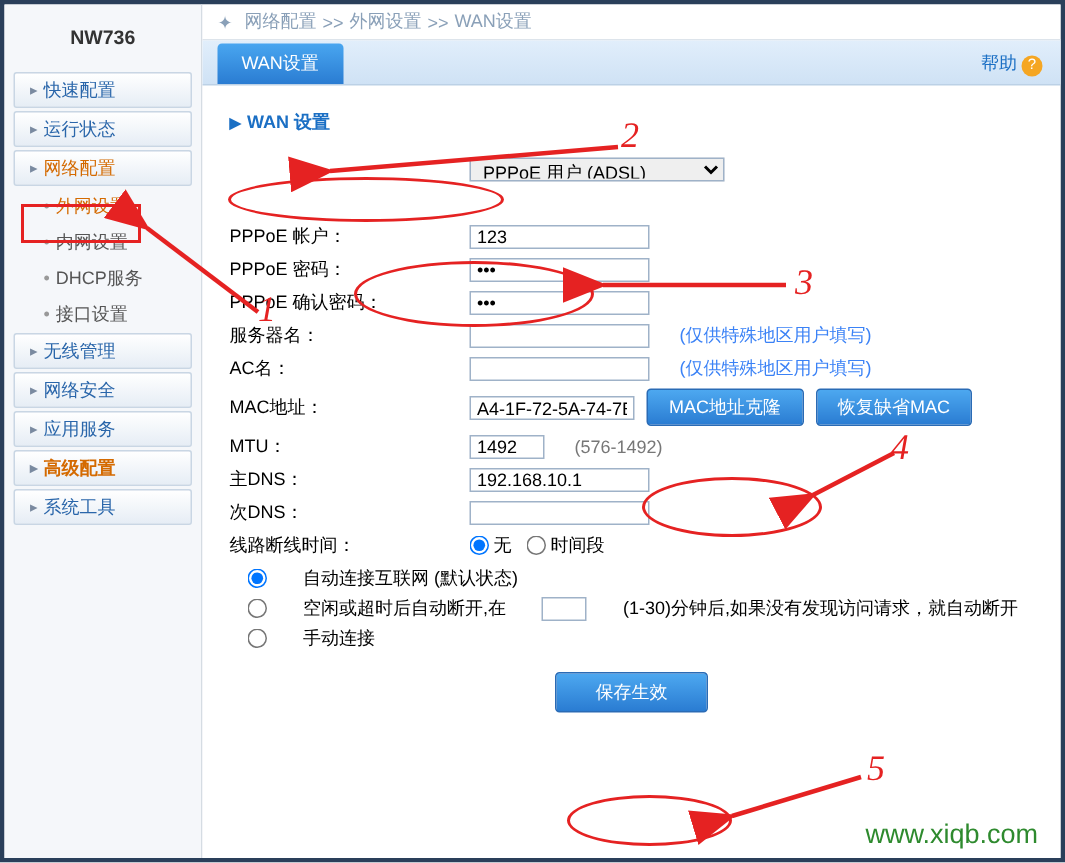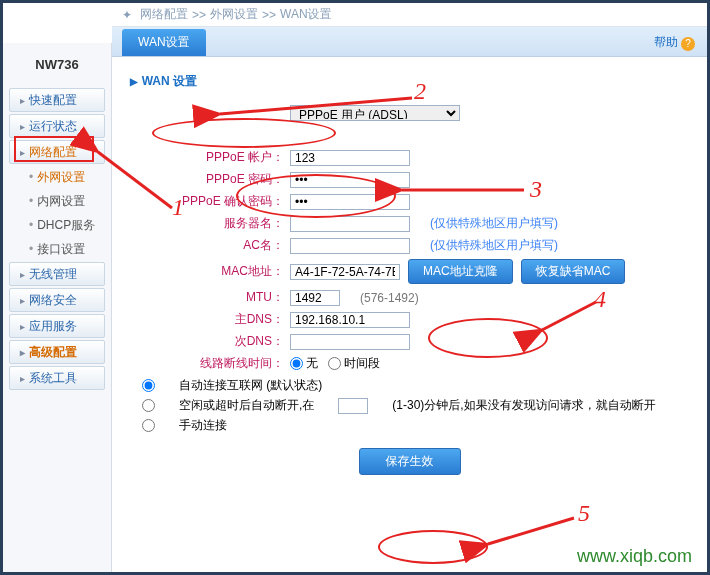--- a/index.html
+++ b/index.html
@@ -14,25 +14,24 @@
   }
   .outer {
     border: 3px solid #2a3f5a;
     width: 710px;
     height: 575px;
     display: flex;
     background: #fff;
   }
   
   .sidebar {
-    width: 109px;
+    width: 132px;
     background: #f5f7fa;
     border-right: 1px solid #d5dce3;
     padding-top: 4px;
-    margin-top: 40px;
   }
   .brand {
     font-weight: bold;
     color: #333;
     text-align: center;
     padding: 10px 0 14px;
     font-size: 13px;
   }
   .nav-item {
     display: flex;
@@ -116,22 +115,22 @@
   }
   .section-title .tri{font-size:10px;margin-right:4px;}
   .row {
     display: flex;
     align-items: center;
     margin: 5px 0;
     font-size: 12px;
   }
   .row label.lbl {
     width: 160px;
-    text-align: right;
-    color: #be185d;
+    text-align: left;
+    color: #000000;
     padding-right: 6px;
   }
   select, input[type=text], input[type=password] {
     border: 1px solid #9fb2c8;
     height: 16px;
     padding: 1px 4px;
     font-size: 12px;
   }
   select.conn { width: 170px; }
   input.med { width: 120px; }

